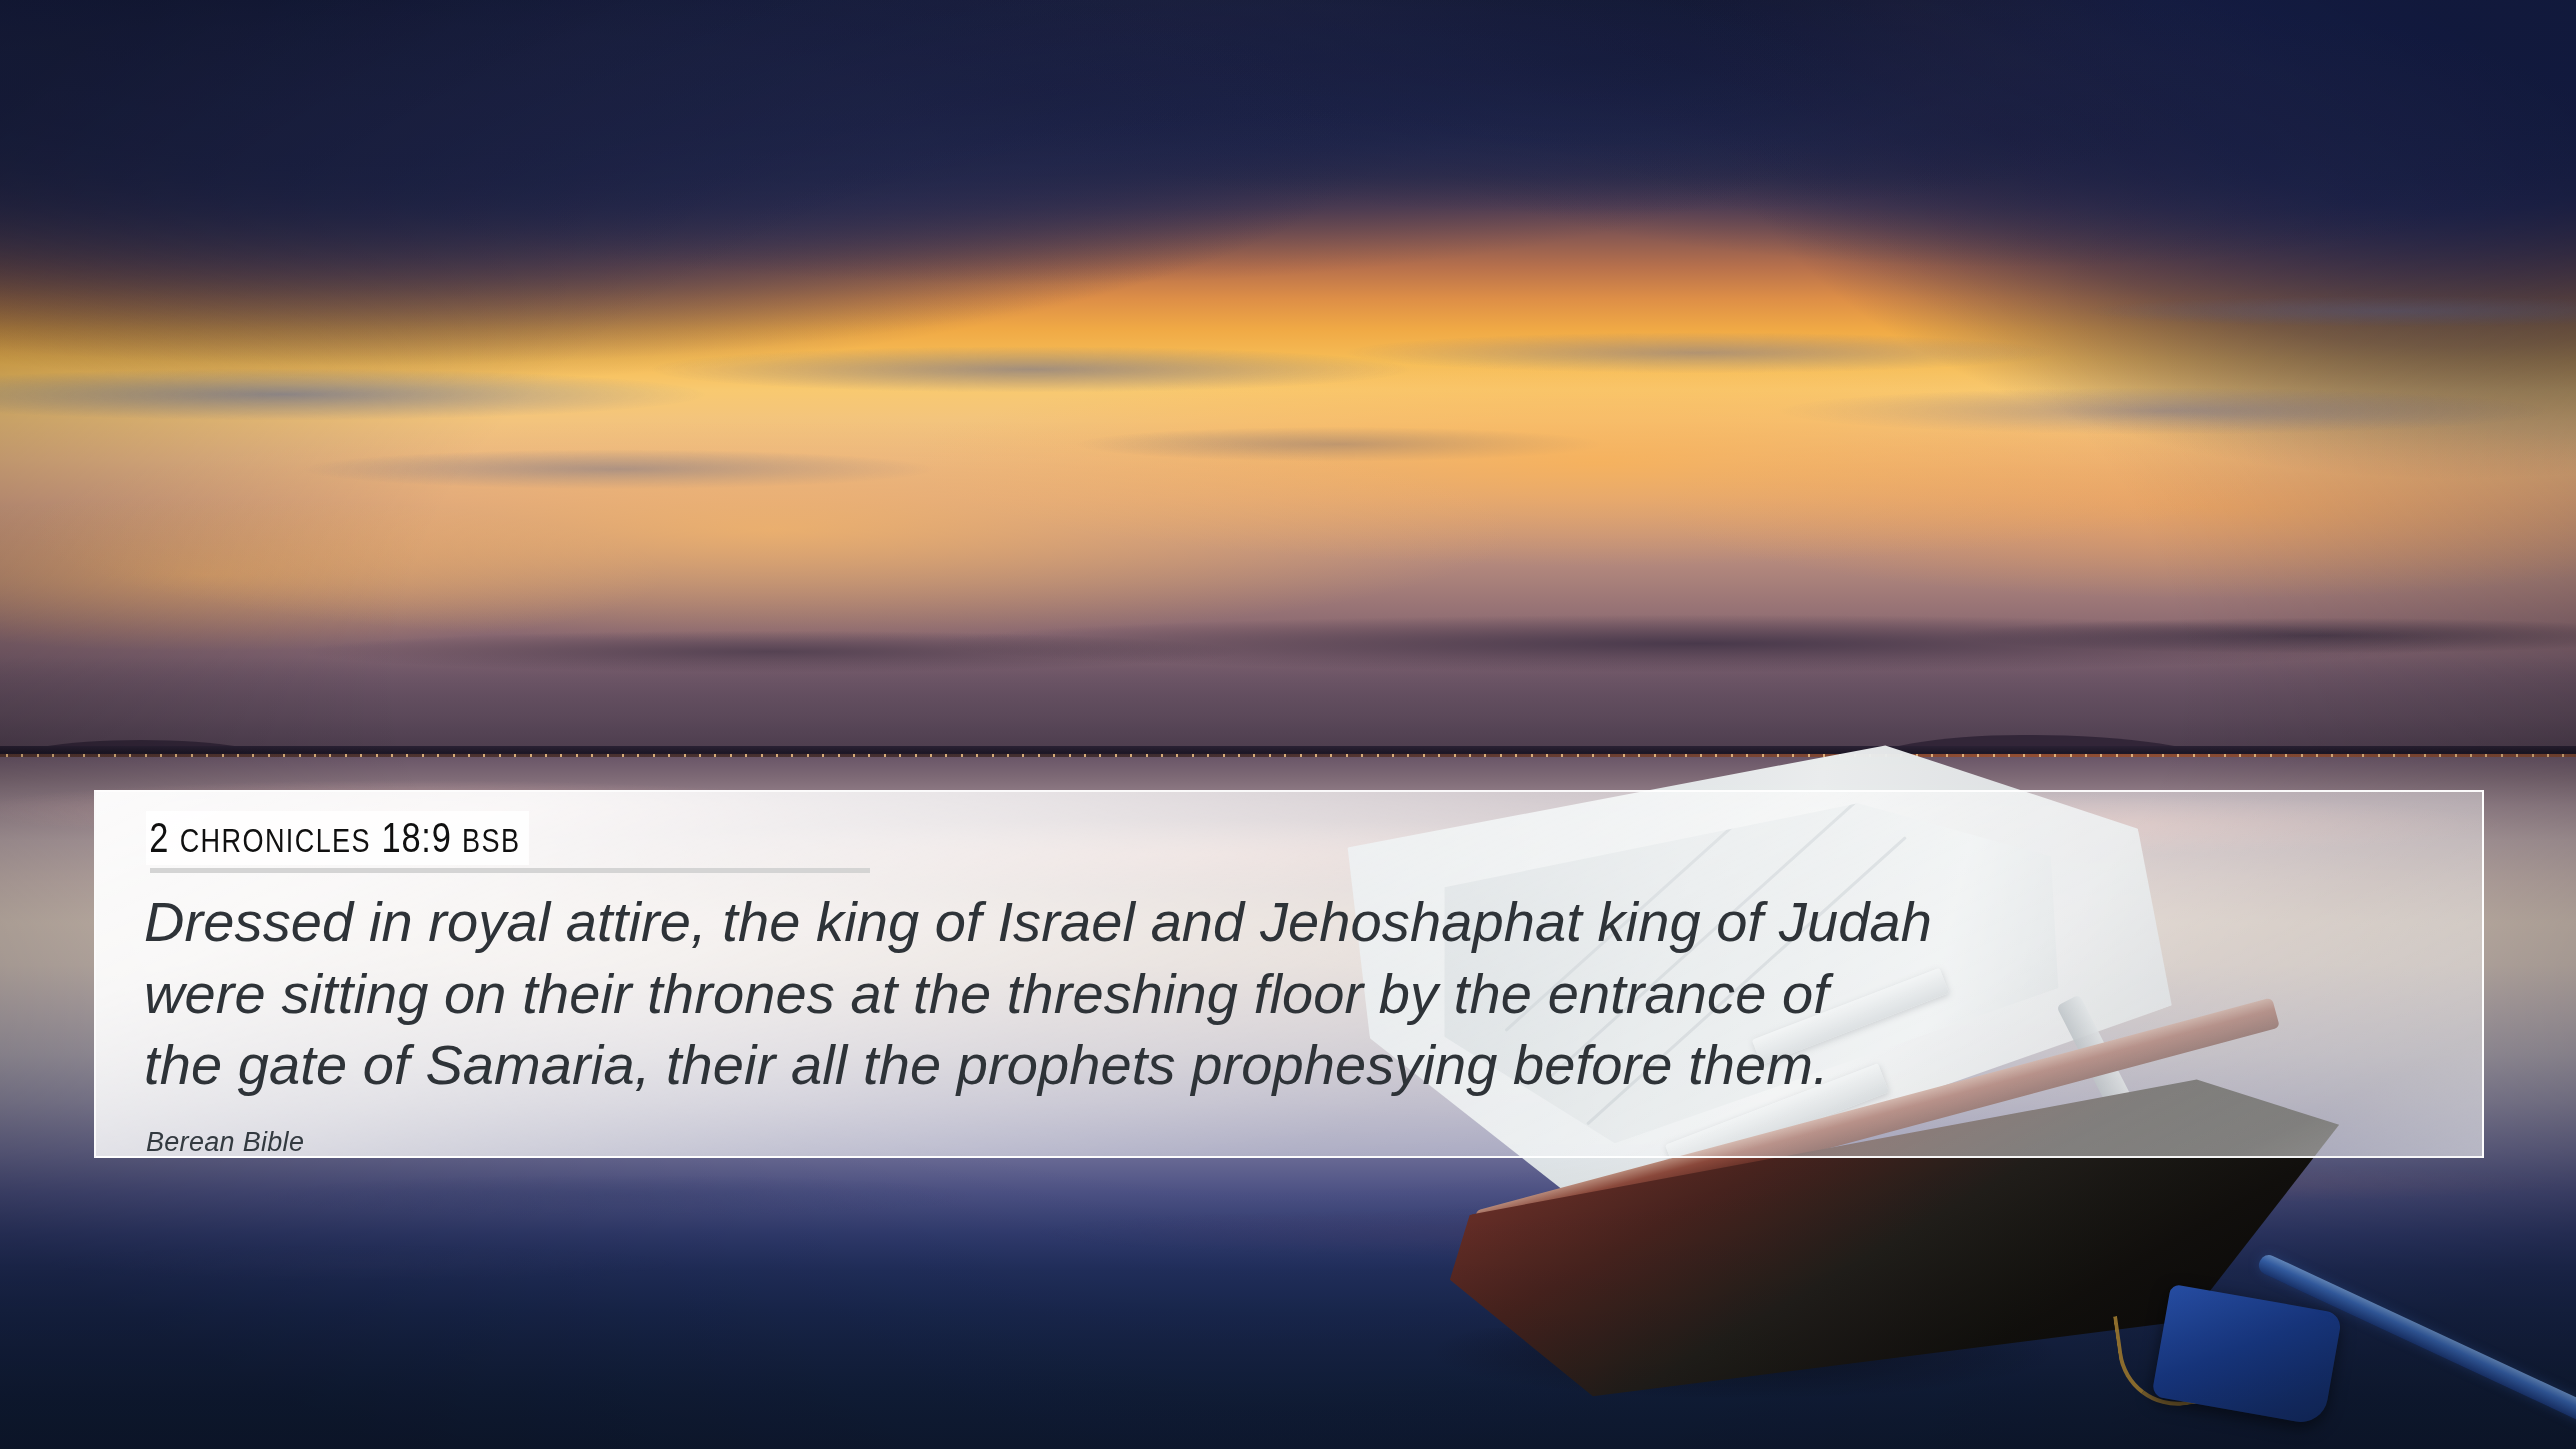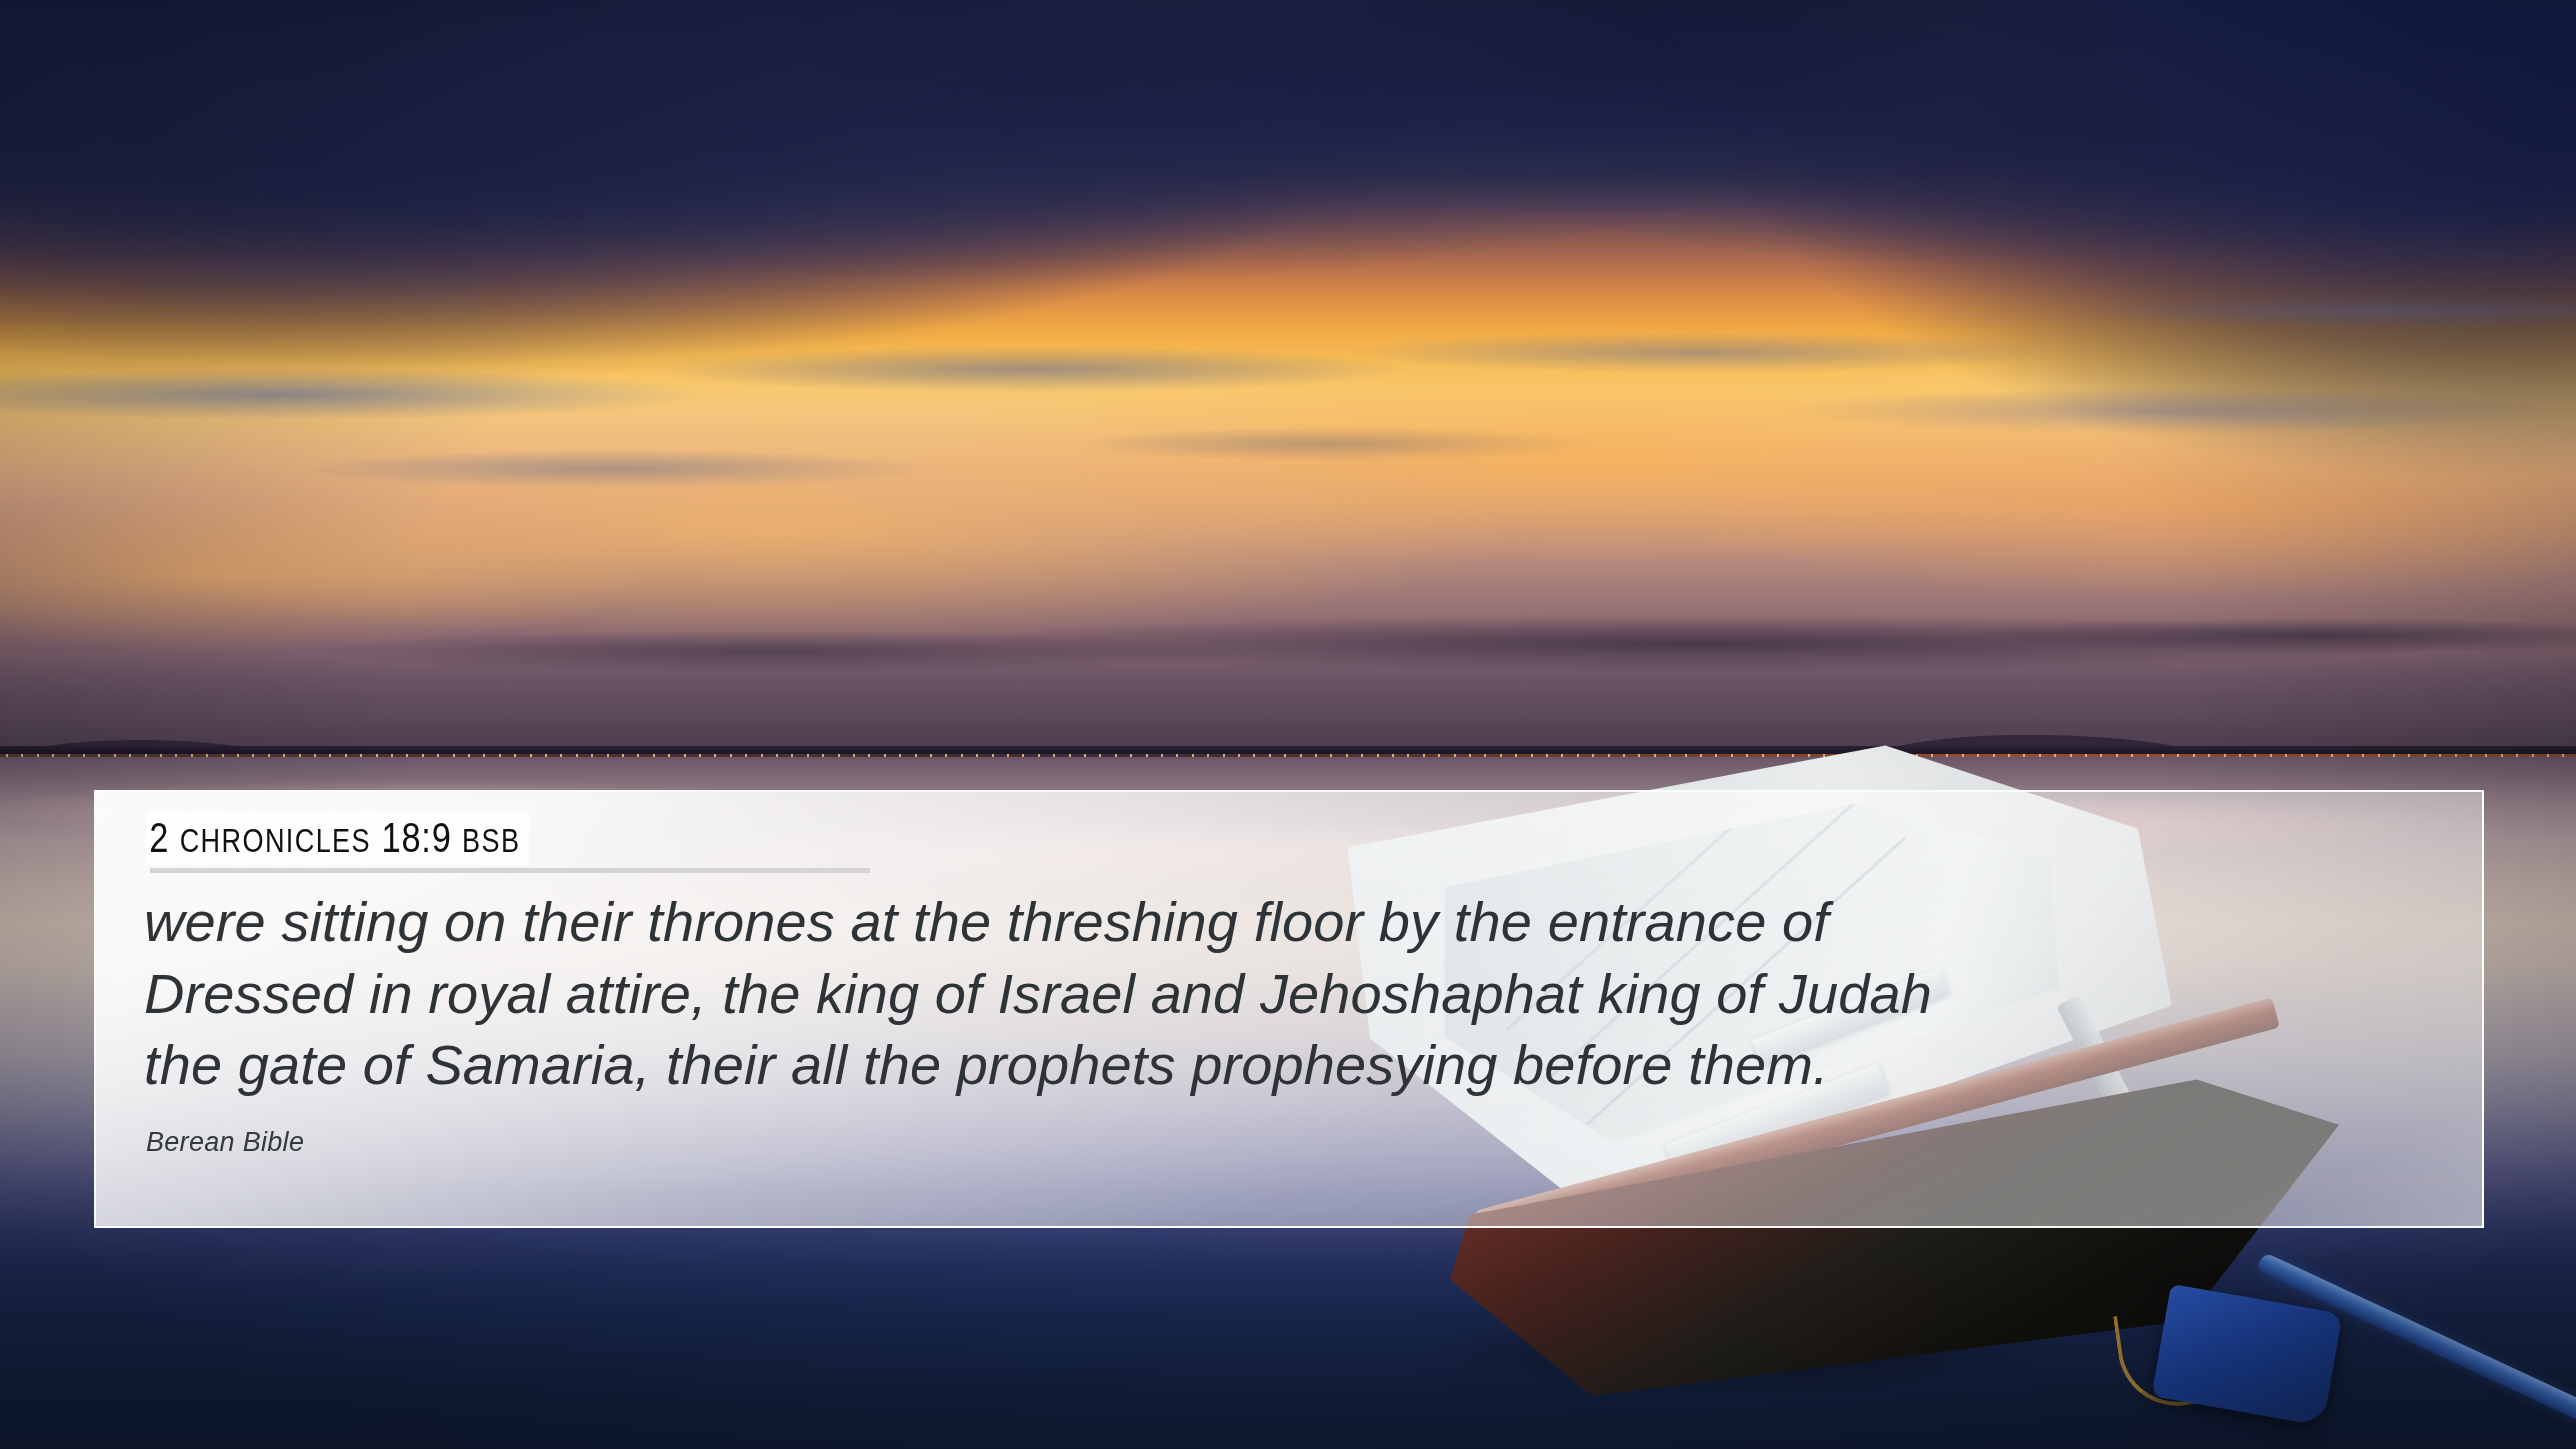--- a/index.html
+++ b/index.html
@@ -179,21 +179,21 @@
     transform:rotate(63deg);border-radius:5.4px;
     background:linear-gradient(180deg,#d4dadd,#9aa4ab);opacity:.9;}
   .boat-reflect{position:absolute;left:1422px;top:1328px;width:805px;height:121px;
     background:radial-gradient(ellipse 402px 60px at 40% 20%, rgba(10,12,22,.65) 0%, rgba(10,12,22,0) 78%);}
 
   
   .vignette{position:absolute;inset:0;pointer-events:none;
     background:radial-gradient(ellipse 1610px 939px at 50% 46%, rgba(0,0,0,0) 55%, rgba(0,0,0,.28) 100%);}
 
   
-  .panel{position:absolute;left:94px;top:790px;width:2390px;height:438px;
+  .panel{position:absolute;left:94px;top:790px;width:2390px;height:368px;
     border:2px solid rgba(255,255,255,.92);
     background:linear-gradient(155deg,
         rgba(255,255,255,.97) 0%,
         rgba(255,255,255,.92) 14%,
         rgba(255,255,255,.78) 30%,
         rgba(255,255,255,.60) 46%,
         rgba(255,255,255,.46) 62%,
         rgba(255,255,255,.40) 78%,
         rgba(255,255,255,.46) 92%,
         rgba(255,255,255,.58) 100%);
@@ -273,22 +273,22 @@
   </div>
 
   <div class="panel">
 
     <div class="ref-wrap">
       <div class="reference"><span>2 </span><span class="small">CHRONICLES</span><span> 18:9 </span><span class="small">BSB</span></div>
     </div>
     <div class="ref-rule"></div>
 
     <div class="verse">
+      <span>Dressed in royal attire, the king of Israel and Jehoshaphat king of Judah</span>
       <span>were sitting on their thrones at the threshing floor by the entrance of</span>
-      <span>Dressed in royal attire, the king of Israel and Jehoshaphat king of Judah</span>
       <span>the gate of Samaria, their all the prophets prophesying before them.</span>
     </div>
 
     <div class="attrib">Berean Bible</div>
   </div>
 
 </div>
 
 
 </body></html>

